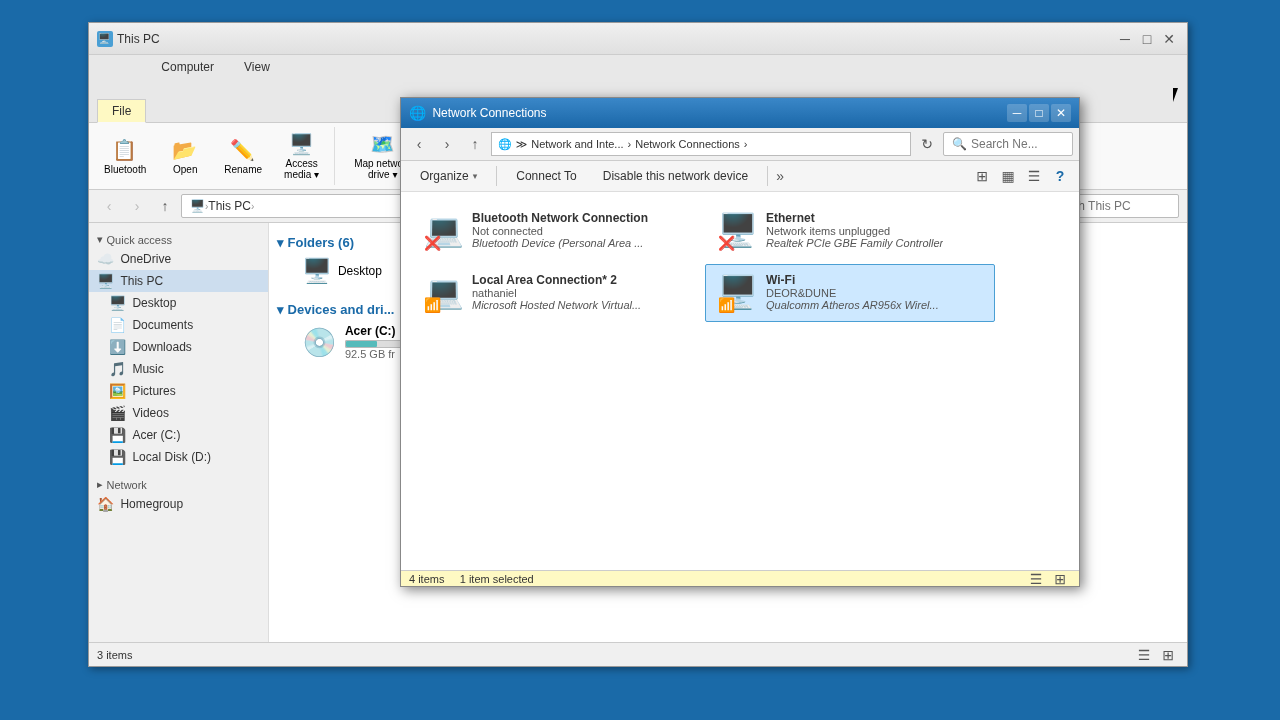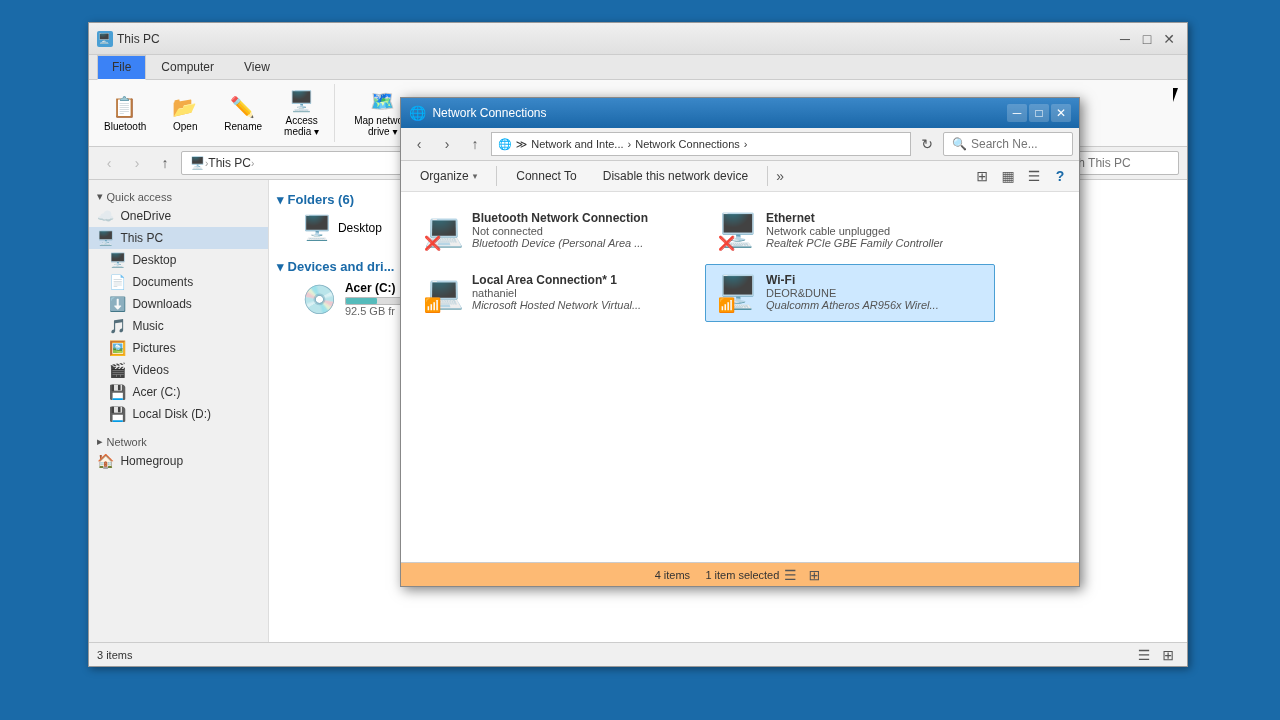--- a/index.html
+++ b/index.html
@@ -88,24 +88,25 @@
       border-bottom: 1px solid #ccc;
     }
     .ribbon-tab {
       padding: 4px 14px;
       font-size: 12px;
       cursor: pointer;
       color: #333;
       border: 1px solid transparent;
     }
     .ribbon-tab.active {
-      background: #3b82f6;
+      background: #fef9c3;
       border-color: #ccc;
       border-bottom-color: #f9f9f9;
       margin-bottom: -1px;
+      margin-top: 44px;
     }
     .ribbon-content {
       display: flex;
       align-items: center;
       padding: 4px 8px;
       gap: 8px;
     }
     .ribbon-group {
       display: flex;
       flex-direction: column;
@@ -418,30 +419,30 @@
       bottom: 0;
       left: 0;
       font-size: 14px;
     }
     .net-item-info { display: flex; flex-direction: column; }
     .net-item-name { font-size: 12px; font-weight: bold; color: #333; }
     .net-item-detail { font-size: 11px; color: #555; max-width: 200px; white-space: nowrap; overflow: hidden; text-overflow: ellipsis; }
     .net-item-hw { font-size: 11px; color: #555; max-width: 200px; white-space: nowrap; overflow: hidden; text-overflow: ellipsis; font-style: italic; }
 
     .net-status-bar {
-      height: 24px;
-      background: #fdba74;
+      height: 16px;
+      background: #fef9c3;
       border-top: 1px solid #ccc;
       display: flex;
       align-items: center;
       padding: 0 8px;
       font-size: 11px;
       color: #333;
       flex-shrink: 0;
-      justify-content: center;
+      justify-content: space-between;
     }
 
     
     .cursor {
       position: absolute;
       top: 88px;
       right: 95px;
       width: 12px;
       height: 20px;
       pointer-events: none;
@@ -715,32 +716,32 @@
       </div>
     </div>
 
     <div class="net-item">
       <div class="net-item-icon">
         <span class="main-icon">🖥️</span>
         <span class="status-icon">❌</span>
       </div>
       <div class="net-item-info">
         <span class="net-item-name">Ethernet</span>
-        <span class="net-item-detail">Network cable unplugged</span>
+        <span class="net-item-detail">Network items unplugged</span>
         <span class="net-item-hw">Realtek PCIe GBE Family Controller</span>
       </div>
     </div>
 
     <div class="net-item">
       <div class="net-item-icon">
         <span class="main-icon">💻</span>
         <span class="status-icon" style="color:green">📶</span>
       </div>
       <div class="net-item-info">
-        <span class="net-item-name">Local Area Connection* 1</span>
+        <span class="net-item-name">Local Area Connection* 2</span>
         <span class="net-item-detail">nathaniel</span>
         <span class="net-item-hw">Microsoft Hosted Network Virtual...</span>
       </div>
     </div>
 
     <div class="net-item selected">
       <div class="net-item-icon">
         <span class="main-icon">🖥️</span>
         <span class="status-icon" style="color:green">📶</span>
       </div>

